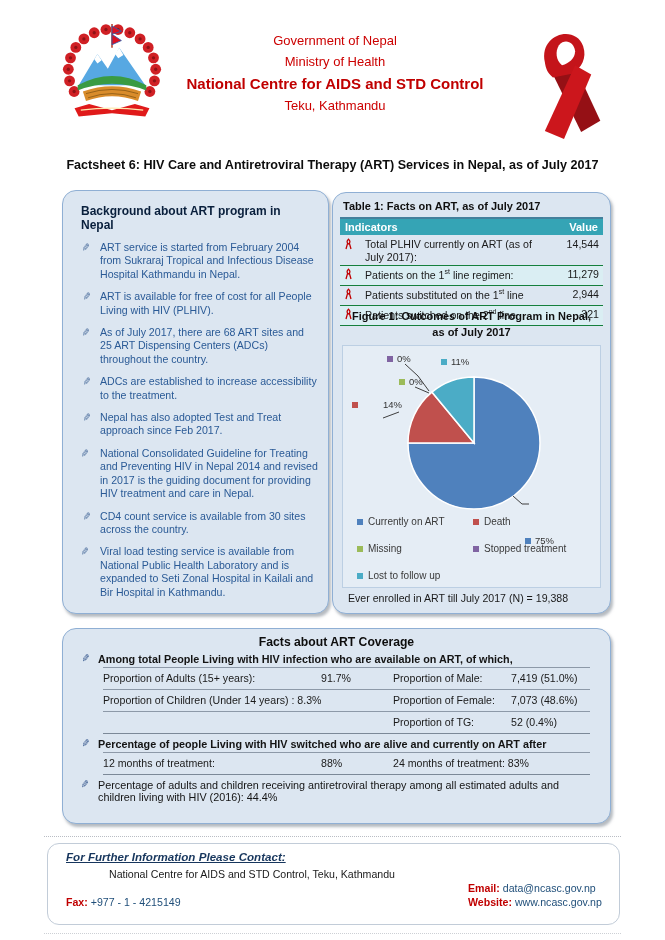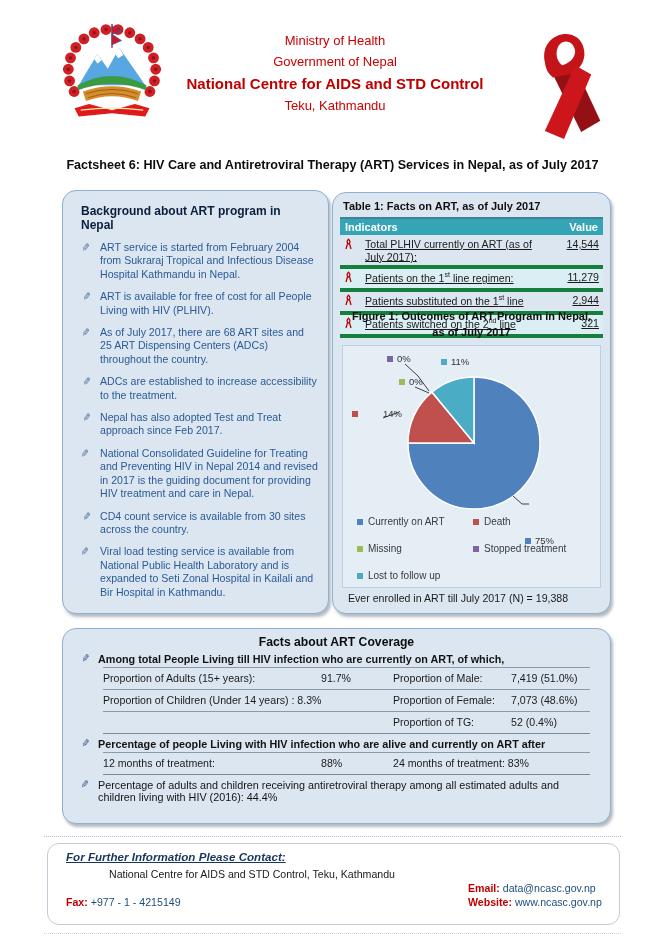--- a/index.html
+++ b/index.html
@@ -27,21 +27,21 @@
   .bg-title{font-size:12px;font-weight:bold;color:#091f3c;margin:13px 14px 9px 18px;}
   .bullet{display:flex;gap:8px;margin:0 10px 9px 16px;font-size:10.6px;line-height:13.4px;color:#2a5a96;}
   .bullet .glyph{flex:0 0 13px;font-family:"DejaVu Sans",sans-serif;font-size:10px;color:#4a6c9b;transform:scaleX(-1) rotate(8deg);}
 
   
   .tbl-title{position:absolute;left:10px;top:7px;font-size:11px;font-weight:bold;color:#101010;}
   table.facts{position:absolute;left:7px;top:24px;width:263px;border-collapse:collapse;font-size:10.6px;}
   table.facts thead th{background:#35a4b5;color:#ffffff;text-align:left;font-size:11px;
         padding:2px 5px;border-top:2px solid #44809c;}
   table.facts thead th.val{text-align:right;}
-  table.facts td{padding:2.5px 4px;border-bottom:4px solid #15803d;vertical-align:top;color:#1a1a1a;text-decoration:underline;}
+  table.facts td{padding:2.5px 4px;border-bottom:1px solid #15803d;vertical-align:top;color:#1a1a1a;}
   table.facts tr.alt td{background:#daeef3;}
   td.icn{width:13px;padding-left:5px;}
   td.val{text-align:right;width:46px;white-space:nowrap;}
   sup{font-size:7px;}
 
   .fig-title{position:absolute;left:0;right:0;top:116px;text-align:center;
              font-size:11px;font-weight:bold;line-height:15.5px;color:#101010;padding:0 12px;}
   .chart-area{position:absolute;left:9px;top:152px;width:257px;height:241px;
               background:rgba(255,255,255,.28);border:1px solid #bccfe3;}
   .chart-area svg{position:absolute;left:0;top:0;}
@@ -126,22 +126,22 @@
     <path d="M17,62 Q50,44 83,62 L83,67 Q50,54 17,67 Z" fill="#3a9b42"></path>
     <path d="M22,68 Q50,58 78,68 L75,77 Q50,68 25,77 Z" fill="#d98c2b"></path>
     <path d="M25,70 Q50,62 75,70 M27,74 Q50,66 73,74" stroke="#8a5a14" stroke-width="0.8" fill="none"></path>
     <path d="M14,84 L28,80 L50,86 L72,80 L86,84 L82,92 L50,89 L18,92 Z" fill="#e01a1a"></path>
     <path d="M20,86 Q50,82 80,86" stroke="#ffe9b0" stroke-width="1.2" fill="none"></path>
     <path d="M50,3 L50,26" stroke="#b03020" stroke-width="1.4"></path>
     <path d="M50,5 L59,10 L50,13 L59,19 L50,23 Z" fill="#dd1122" stroke="#2a5caa" stroke-width="0.8"></path>
   </svg>
 
   <div class="head-text">
+    <div class="head-line">Government of Nepal</div>
     <div class="head-line">Ministry of Health</div>
-    <div class="head-line">Government of Nepal</div>
     <div class="head-line org">National Centre for AIDS and STD Control</div>
     <div class="head-line">Teku, Kathmandu</div>
   </div>
 
   <svg class="aids-ribbon" viewBox="0 0 90 125">
     <path d="M32,46 L56,42 L83,100 L64,111 Z" fill="#951015"></path>
     <path d="M28,42 C22,14 58,4 66,26 C70,38 64,47 56,53 L36,57 C30,52 29,48 28,42 Z" fill="#c4141a"></path>
     <path d="M42,25 C48,18 57,22 58,31 C58,38 52,43 45,45 C39,40 38,31 42,25 Z" fill="#ffffff"></path>
     <path d="M58,45 L28,110 L47,118 L74,54 Z" fill="#cc161c"></path>
   </svg>
@@ -246,21 +246,21 @@
       </svg>
 
       <div class="plabel" style="left:44px;top:7px;">
           <span class="sw" style="background: rgb(128, 100, 162);"></span>
           <span>0%</span>
         </div>
       <div class="plabel" style="left:56px;top:30px;">
           <span class="sw" style="background: rgb(155, 187, 89);"></span>
           <span>0%</span>
         </div>
-      <div class="plabel" style="left:9px;top:62px;gap:25px;">
+      <div class="plabel" style="left:9px;top:53px;gap:25px;">
           <span class="sw" style="background: rgb(192, 80, 77);"></span>
           <span>14%</span>
         </div>
       <div class="plabel" style="left:98px;top:10px;">
           <span class="sw" style="background: rgb(75, 172, 198);"></span>
           <span>11%</span>
         </div>
       <div class="plabel" style="left:182px;top:150px;margin-top:39px;">
           <span class="sw" style="background: rgb(79, 129, 189);"></span>
           <span>75%</span>
@@ -289,21 +289,21 @@
     </div>
 
     <div class="fig-note">Ever enrolled in ART till July 2017 (N) = 19,388</div>
   </div>
 
   <div class="panel panel-cov">
     <div class="cov-title">Facts about ART Coverage</div>
 
     <div class="cov-bullet">
       <span class="glyph">✎</span>
-      <span>Among total People Living till HIV infection who are currently on ART, of which,</span>
+      <span>Among total People Living with HIV infection who are available on ART, of which,</span>
     </div>
     <div class="cov-grid">
       <div class="cov-row">
         <span class="c-ll">Proportion of Adults (15+ years):</span>
         <span class="c-lv">91.7%</span>
         <span class="c-rl">Proportion of Male:</span>
         <span class="c-rv">7,419 (51.0%)</span>
       </div>
       <div class="cov-row">
         <span class="c-ll" style="flex-basis:290px;">Proportion of Children (Under 14 years) : 8.3%</span>
@@ -312,21 +312,21 @@
       </div>
       <div class="cov-row">
         <span class="c-ll" style="flex-basis:290px;"></span>
         <span class="c-rl">Proportion of TG:</span>
         <span class="c-rv">52 (0.4%)</span>
       </div>
     </div>
 
     <div class="cov-bullet">
       <span class="glyph">✎</span>
-      <span>Percentage of people Living with HIV infection who are alive and currently on ART after</span>
+      <span>Percentage of people Living with HIV switched who are alive and currently on ART after</span>
     </div>
     <div class="cov-grid">
       <div class="cov-row">
         <span class="c-ll">12 months of treatment:</span>
         <span class="c-lv">88%</span>
         <span class="c-rv">24 months of treatment: 83%</span>
       </div>
     </div>
 
     <div class="cov-bullet" style="margin-right:24px;">

